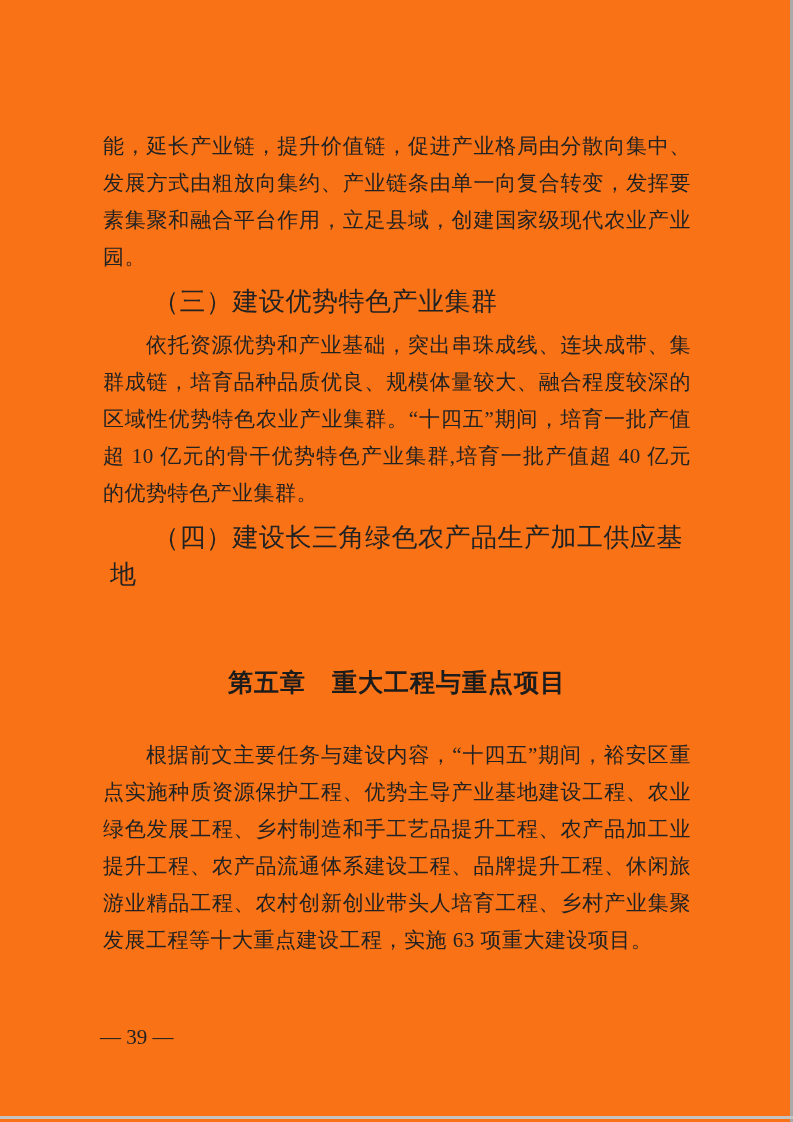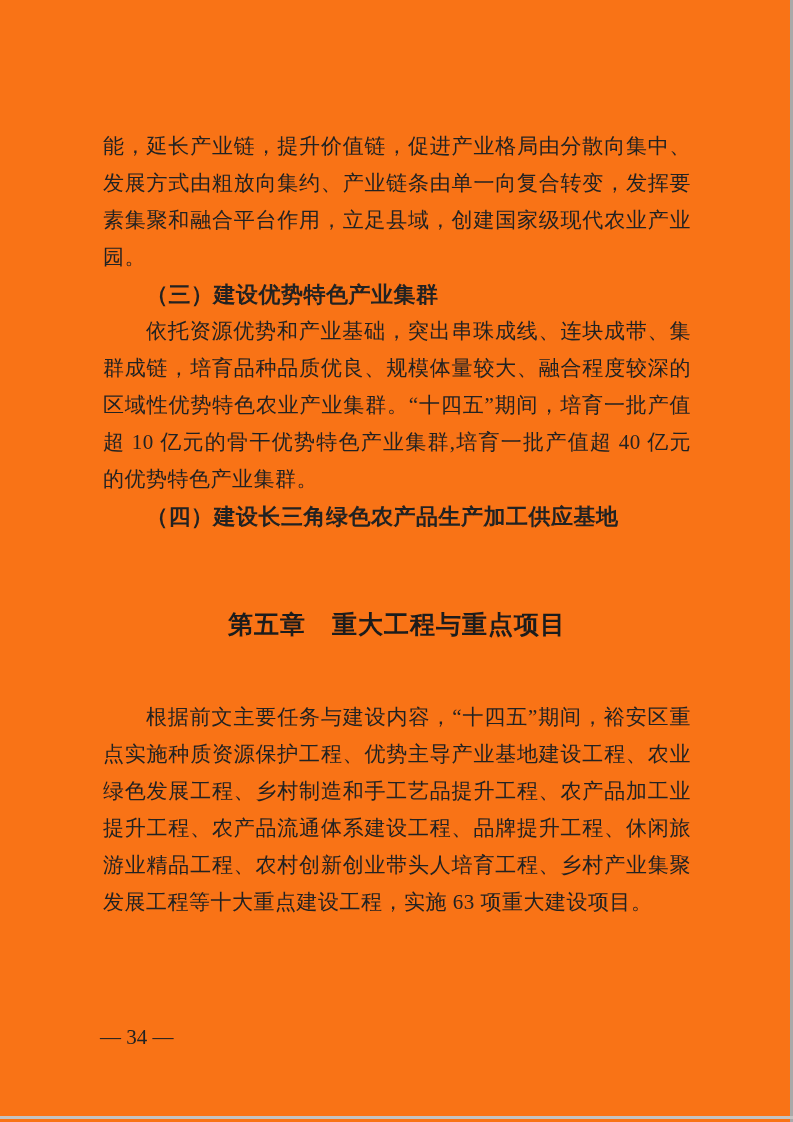--- a/index.html
+++ b/index.html
@@ -26,30 +26,30 @@
     font-family: "Liberation Serif", "DejaVu Serif", serif;
     font-size: 21px;
     line-height: 37px;
     text-align: justify;
     letter-spacing: 0.5px;
   }
   .indent {
     text-indent: 43px;
   }
   .sub-heading {
-    margin: 0;
+    margin: 7px;
     font-family: "Liberation Serif", "DejaVu Serif", serif;
-    font-size: 22px;
+    font-size: 26px;
     line-height: 37px;
-    font-weight: bold;
+    font-weight: normal;
     text-indent: 43px;
     letter-spacing: 0.5px;
   }
   .chapter-heading {
-    margin: 70px 0 56px 0;
+    margin: 70px 0 36px 0;
     font-family: "Liberation Sans", "DejaVu Sans", sans-serif;
     font-size: 25px;
     line-height: 38px;
     font-weight: bold;
     text-align: center;
     letter-spacing: 1px;
     color: #1c1c1c;
   }
   .page-number {
     position: absolute;
@@ -91,17 +91,17 @@
 
     <p class="sub-heading">（四）建设长三角绿色农产品生产加工供应基地</p>
 
 
     <h2 class="chapter-heading">第五章　重大工程与重点项目</h2>
 
     <p class="para indent">根据前文主要任务与建设内容，“十四五”期间，裕安区重点实施种质资源保护工程、优势主导产业基地建设工程、农业绿色发展工程、乡村制造和手工艺品提升工程、农产品加工业提升工程、农产品流通体系建设工程、品牌提升工程、休闲旅游业精品工程、农村创新创业带头人培育工程、乡村产业集聚发展工程等十大重点建设工程，实施 63 项重大建设项目。</p>
 
   </div>
 
-  <div class="page-number">— 34 —</div>
+  <div class="page-number">— 39 —</div>
 
   <div class="scan-edge-right"></div>
   <div class="scan-edge-bottom"></div>
 </div>
 
 </body></html>

